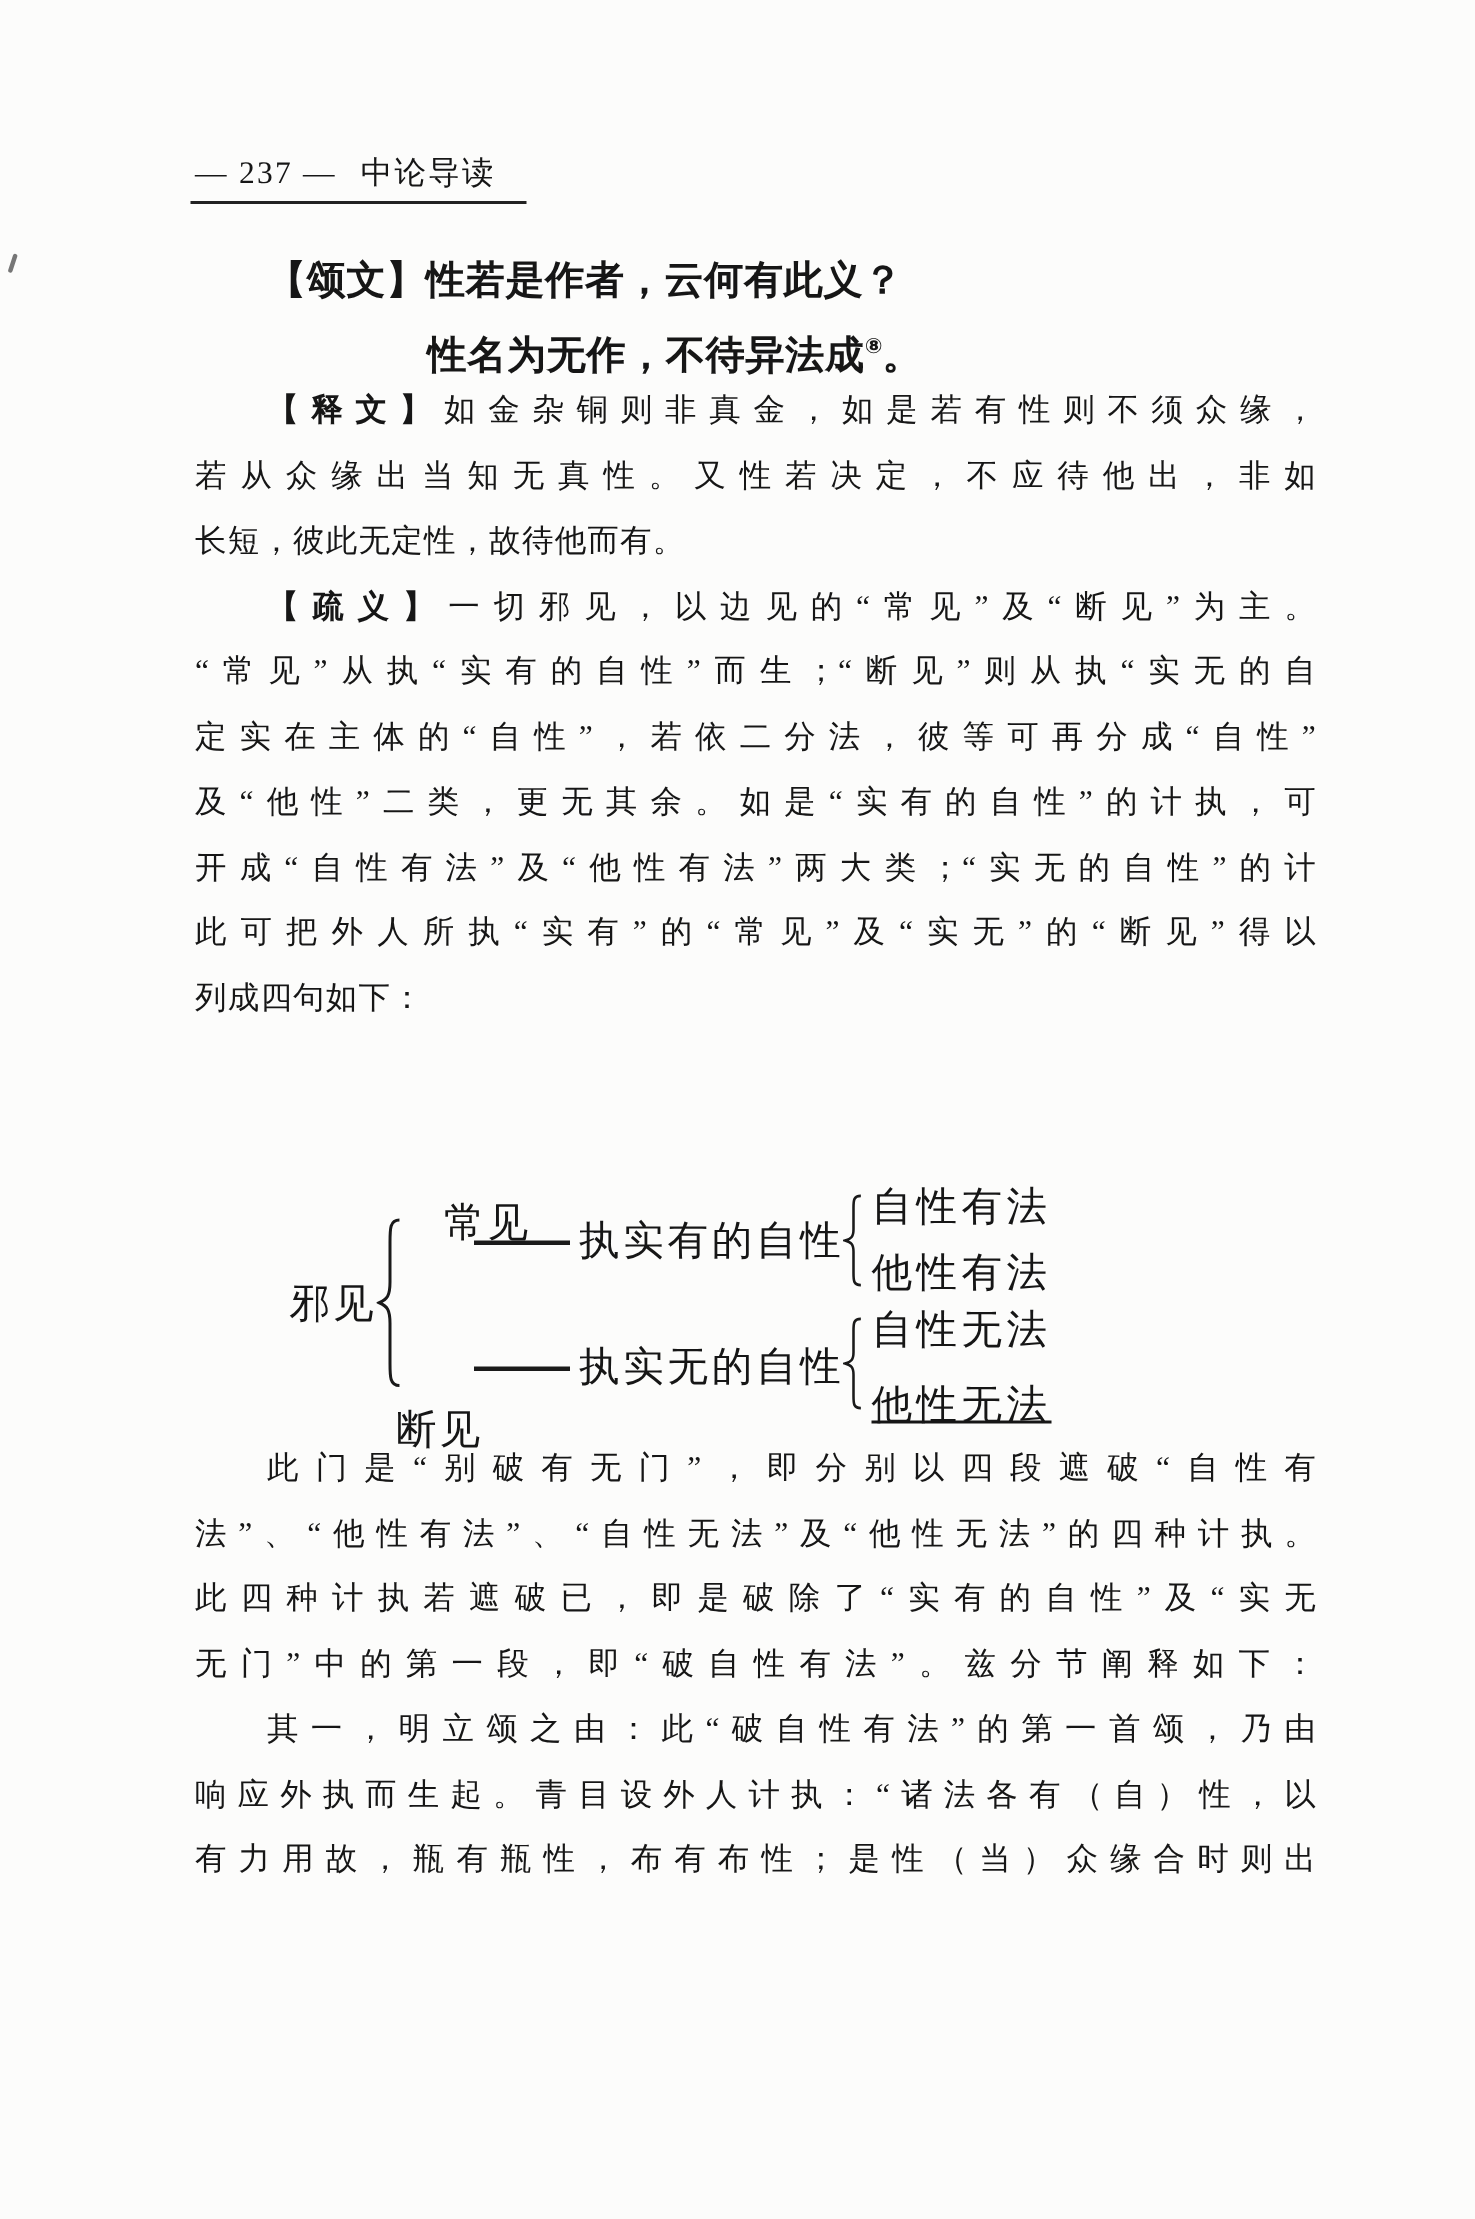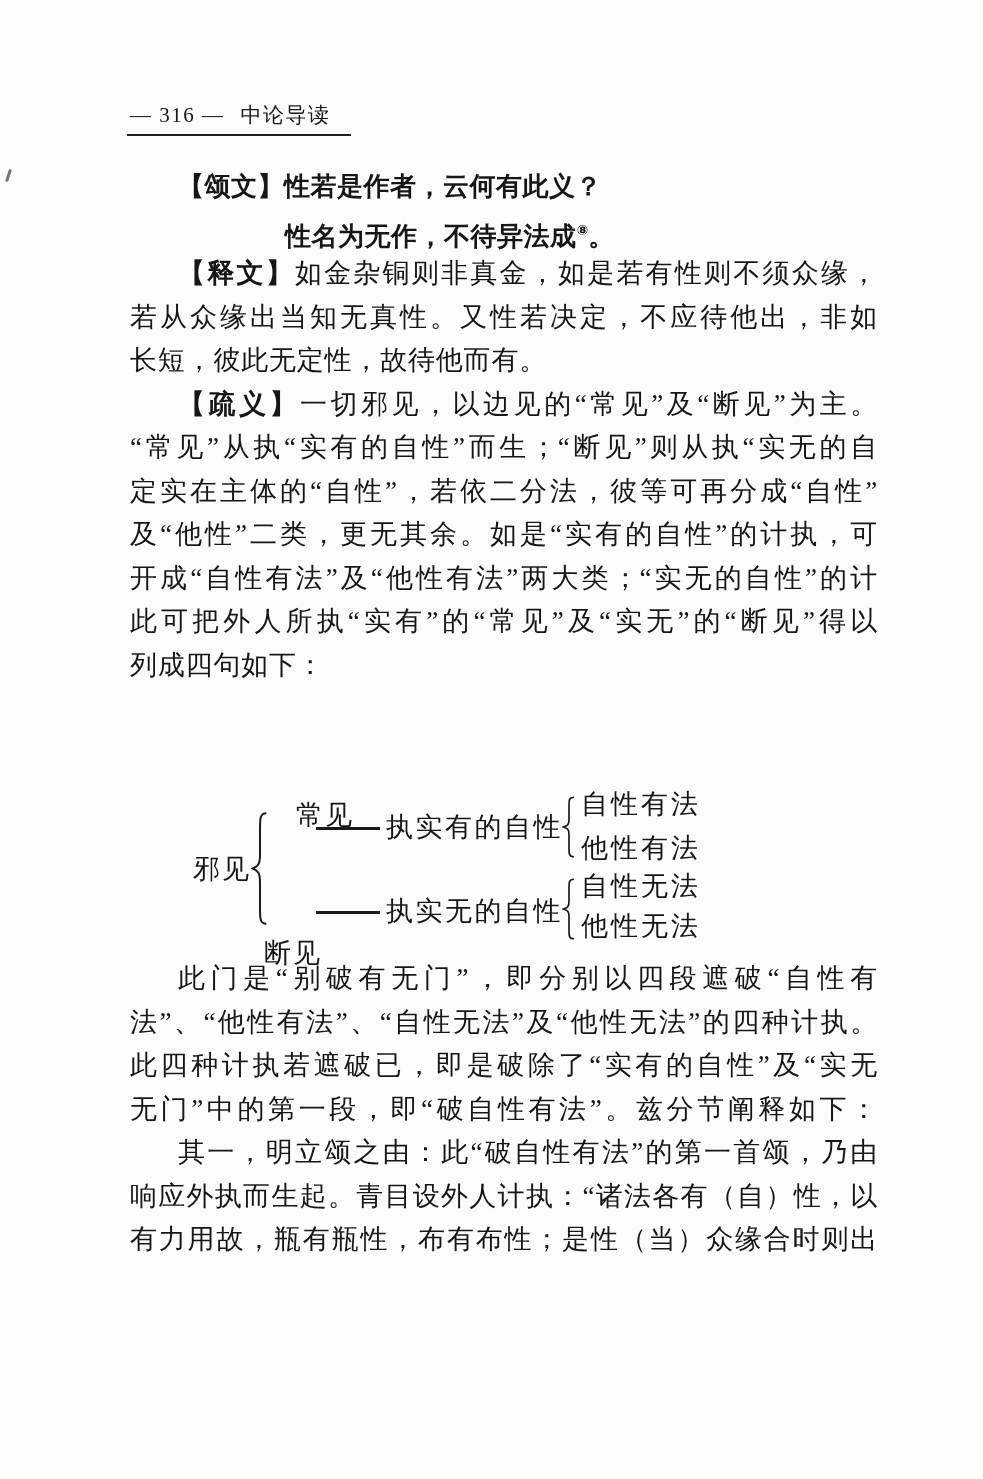--- a/index.html
+++ b/index.html
@@ -23,21 +23,21 @@
     white-space:nowrap;
   }
   .hdr .num{margin-right:16px;}
 
   
   .block{position:absolute;left:130px;width:748px;}
   .b1{top:165px;}
   .b2{top:957px;}
   .line{
     height:43.5px;line-height:43.5px;
-    font-size:27px;letter-spacing:0.8px;
+    font-size:21px;letter-spacing:0.8px;
     text-align:justify;text-align-last:justify;
     overflow:hidden;
   }
   .noj{text-align:right;text-align-last:left;}
   .ind2{text-indent:48px;}
   .ind5{text-indent:155px;}
   .hei{font-weight:bold;font-family:"Liberation Sans","DejaVu Sans",sans-serif;font-size:26px;letter-spacing:0.5px;}
   .lbl{font-weight:bold;}
   sup.note{font-size:14px;vertical-align:10px;letter-spacing:0;}
 
@@ -46,21 +46,21 @@
   .diagram span{position:absolute;font-size:27px;line-height:28px;white-space:nowrap;}
   .d-root{left:63px;top:73px;letter-spacing:2px;}
   .d-b1-label{left:134px;top:19px;letter-spacing:2px;margin-left:32px;}
   .d-b2-label{left:134px;top:115px;letter-spacing:2px;margin-top:42px;}
   .d-b1-text{left:256px;top:31px;letter-spacing:2.5px;}
   .d-b2-text{left:256px;top:115px;letter-spacing:2.5px;}
   .d-i{left:451px;letter-spacing:3px;}
   .d-i1{top:8px;}
   .d-i2{top:52px;}
   .d-i3{top:90px;}
-  .d-i4{top:130px;}
+  .d-i4{top:140px;text-decoration:underline;}
   .conn{position:absolute;width:64px;height:2.5px;background:#1a1a1a;}
   .conn1{left:186px;top:45px;}
   .conn2{left:186px;top:129px;}
   svg.brace{position:absolute;}
   .brace-main{left:121px;top:29px;width:18px;height:115px;}
   .brace-s1{left:432px;top:14px;width:14px;height:62px;}
   .brace-s2{left:432px;top:96px;width:14px;height:62px;}
 
   
   .tick{
@@ -70,21 +70,21 @@
   }
 </style>
 </head>
 <body>
 
 <div class="page">
 
   <div class="tick"></div>
 
   <div class="hdr">
-    <span class="num">— 316 —</span><span>中论导读</span>
+    <span class="num">— 237 —</span><span>中论导读</span>
   </div>
 
   <div class="block b1">
     <div class="line noj ind2 hei"><span>【颂文】</span><span>性若是作者，云何有此义？</span></div>
     <div class="line noj ind5 hei"><span>性名为无作，不待异法成</span><sup class="note">⑧</sup><span>。</span></div>
 
     <div class="line ind2"><span class="lbl">【释文】</span><span>如金杂铜则非真金，如是若有性则不须众缘，</span></div>
     <div class="line">若从众缘出当知无真性。又性若决定，不应待他出，非如</div>
     <div class="line noj">长短，彼此无定性，故待他而有。</div>
 

